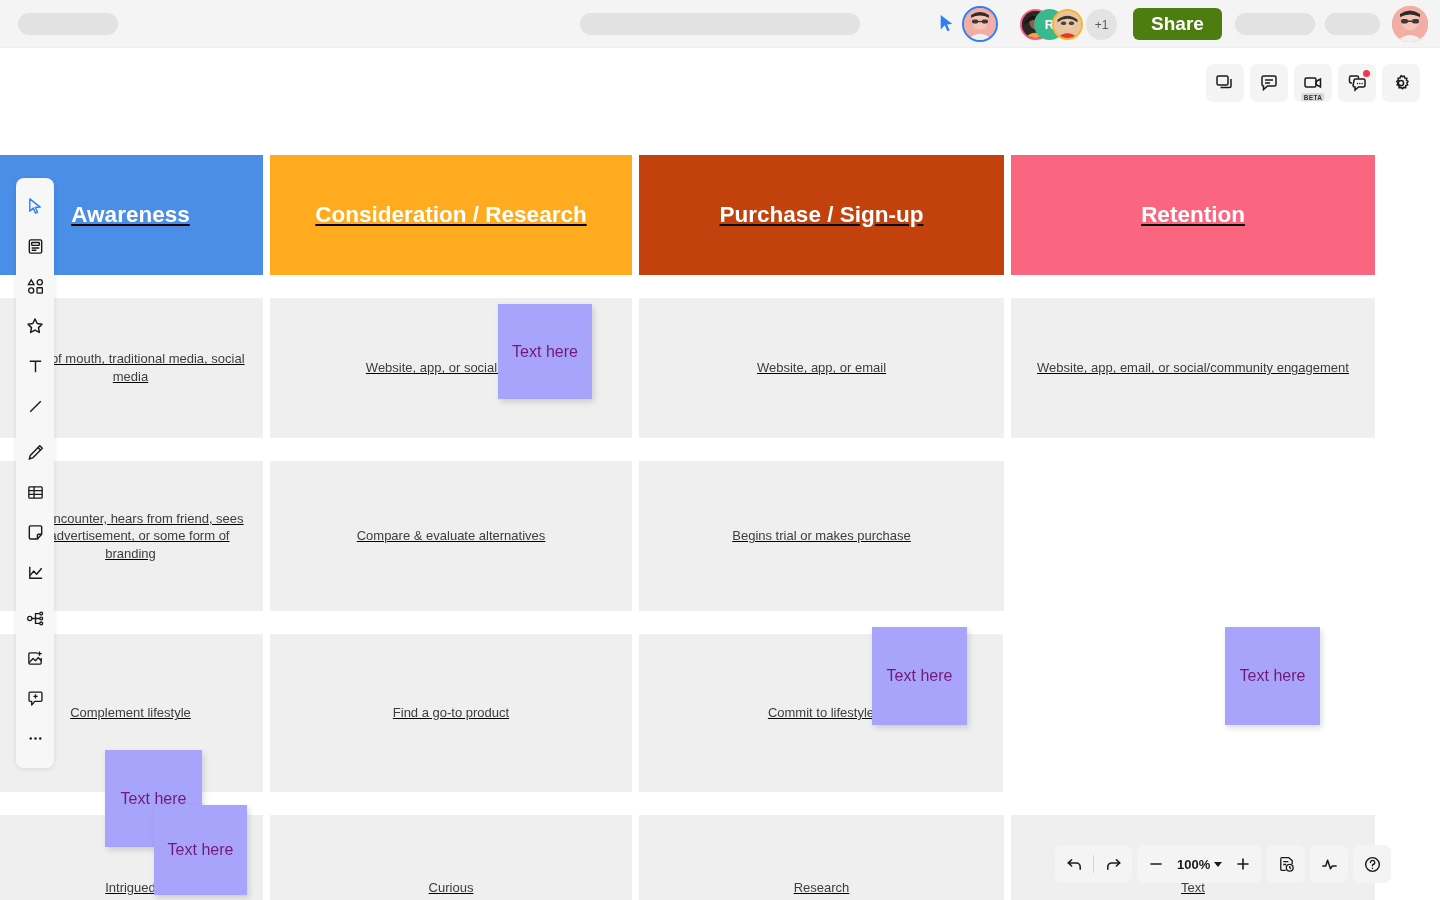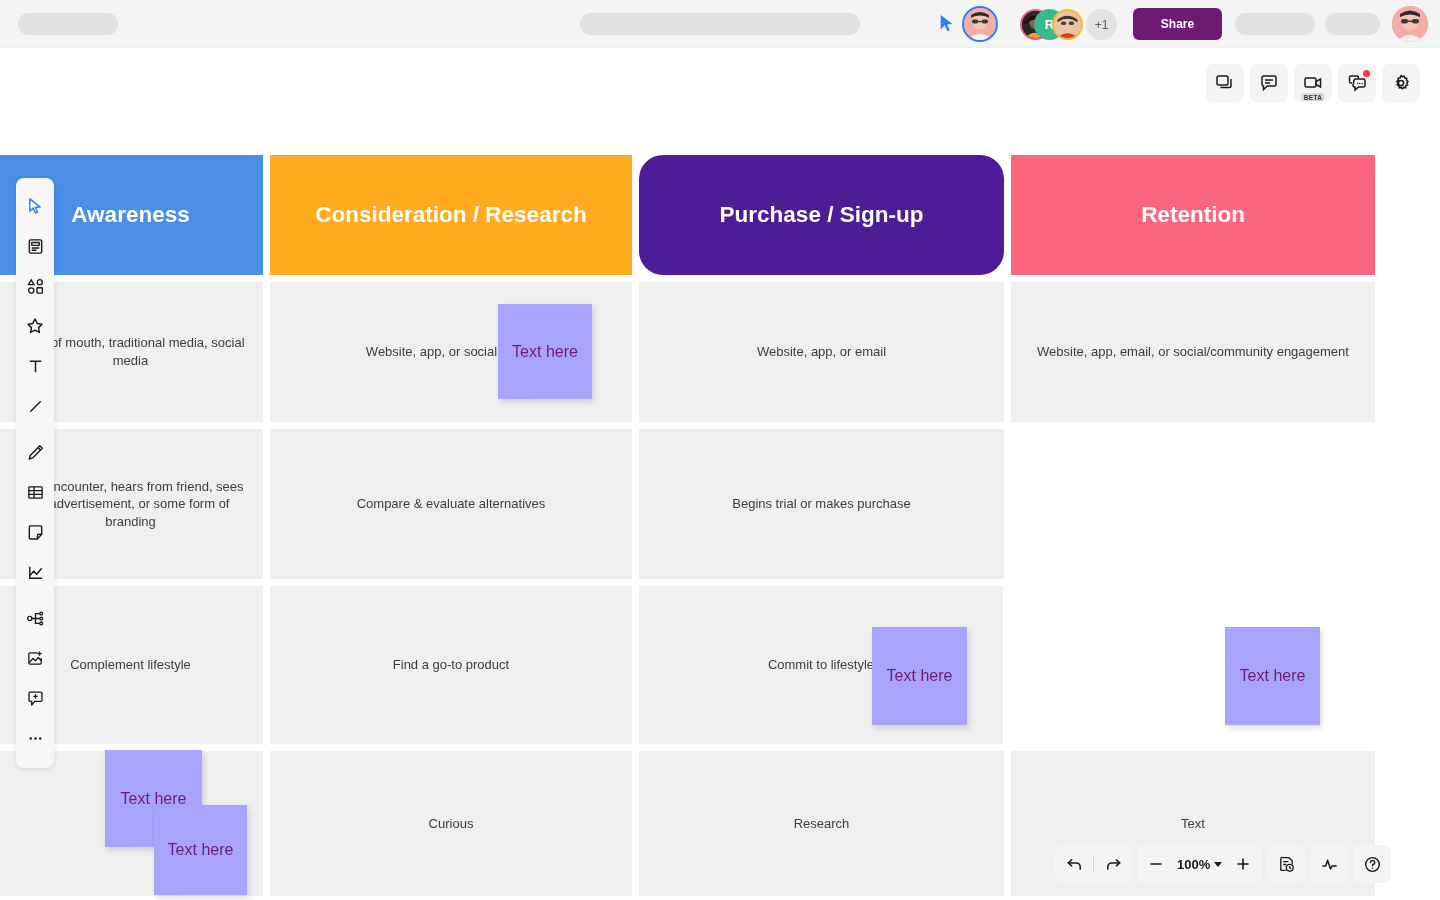--- a/index.html
+++ b/index.html
@@ -60,24 +60,24 @@
     background: #e3e3e3; color: #5c5c5c; font-weight: normal; font-size: 12px;
   }
   .av-right { left: 1392px; top: 6px; width: 36px; height: 36px; background: #f0a8a0; }
 
   .face { width: 100%; height: 100%; display: block; }
 
   .share-btn {
     position: absolute;
     left: 1133px; top: 8px;
     width: 89px; height: 32px;
-    background: #701a75;
+    background: #4d7c0f;
     border: none; border-radius: 6px;
     color: #ffffff;
-    font-size: 12px; font-weight: bold;
+    font-size: 19px; font-weight: bold;
     font-family: "Liberation Sans", sans-serif;
     cursor: pointer;
   }
 
   
   .top-tools {
     position: absolute;
     top: 64px; right: 20px;
     display: flex; gap: 6px;
     z-index: 40;
@@ -127,21 +127,21 @@
   }
   .lt-item.active { color: #2d7ff9; }
   .lt-sep { height: 6px; }
 
   
   .board {
     position: absolute;
     left: 0; top: 155px;
     width: 1364px;
   }
-  .grid-row { display: flex; gap: 7px; margin-bottom: 7px; }
+  .grid-row { display: flex; gap: 7px; margin-bottom: 23px; text-decoration: underline; }
   .cell {
     flex: 0 0 auto;
     background: #efefef;
     position: relative;
     display: flex; align-items: center; justify-content: center;
     text-align: center;
     color: #3d3d3d;
     font-size: 13px;
     line-height: 1.35;
     padding: 6px 14px;
@@ -153,21 +153,21 @@
 
   .header-cell {
     height: 120px;
     color: #ffffff;
     font-size: 22.5px;
     font-weight: bold;
     padding: 6px 14px;
   }
   .h1 { background: #4a8ee8; }
   .h2 { background: #ffab1f; }
-  .h3 { background: #4c1d95; border-radius: 24px; }
+  .h3 { background: #c2410c; }
   .h4 { background: #fa6680; }
 
   .r1 { height: 140px; }
   .r2 { height: 150px; }
   .r3 { height: 158px; }
   .r4 { height: 145px; }
 
   
   .sticky {
     position: absolute;

